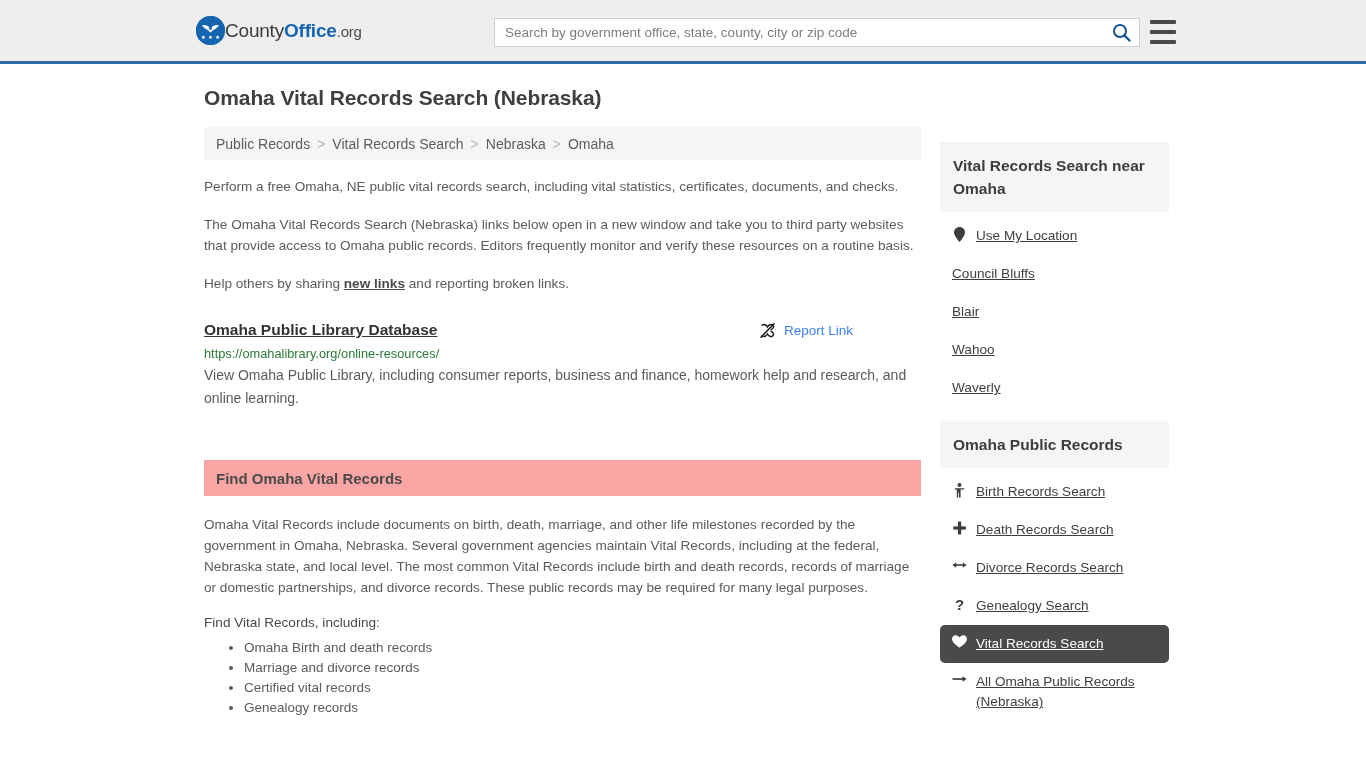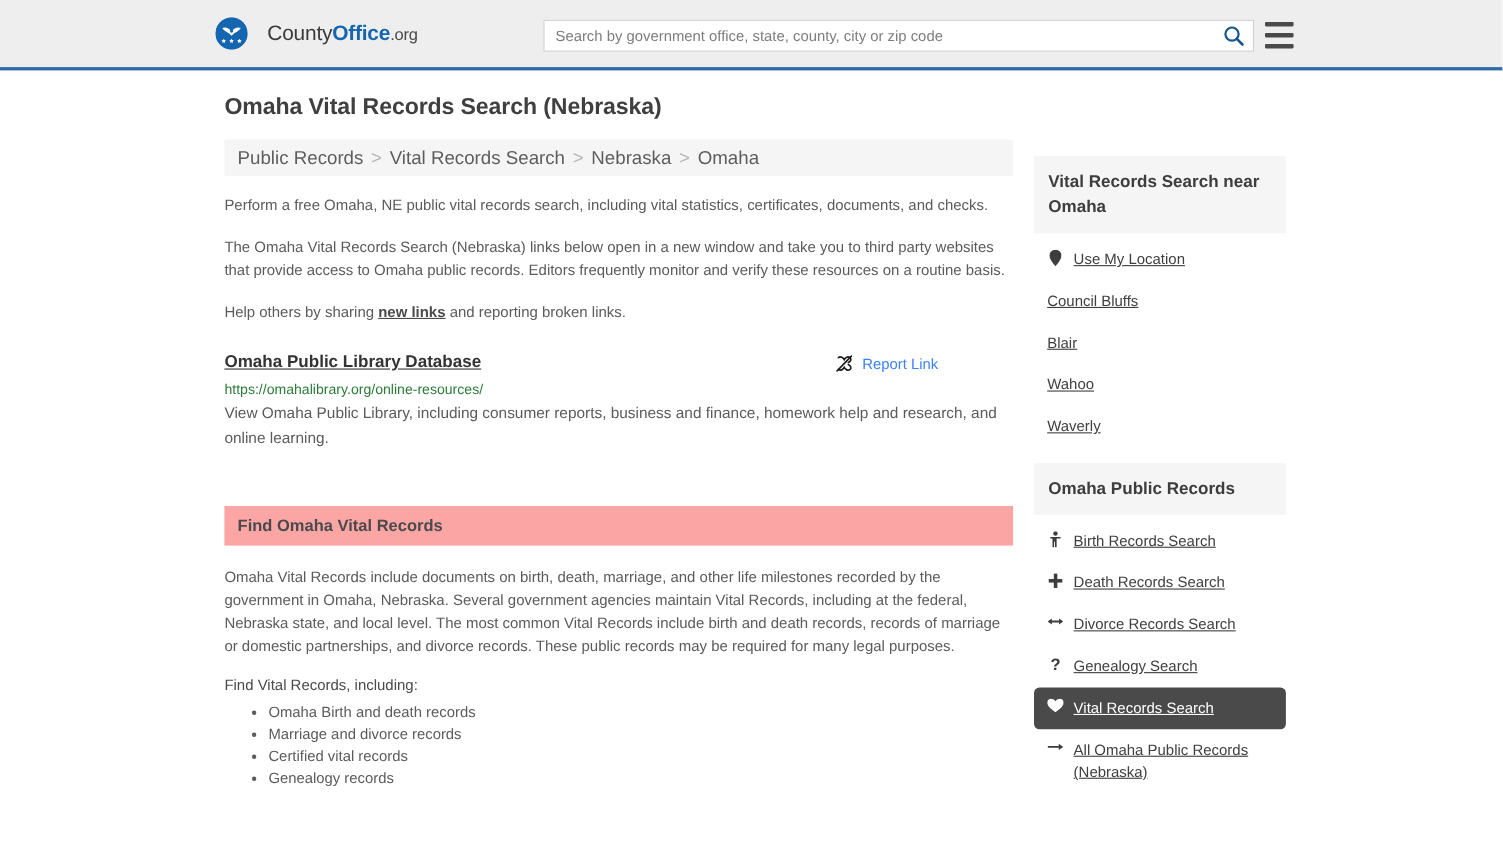--- a/index.html
+++ b/index.html
@@ -17,21 +17,21 @@
     height: 64px;
     background: #eeeeee;
     border-bottom: 3px solid #2e6da4;
     display: flex;
     align-items: center;
     position: relative;
   }
   .logo-wrap {
     display: flex;
     align-items: center;
-    gap: 18px;
+    gap: 0;
     margin-left: 196px;
     text-decoration: none;
   }
   .logo-mark {
     width: 29px; height: 29px;
     border-radius: 50%;
     background: #1565b0;
     position: relative;
     flex: none;
     display: block;
@@ -118,21 +118,21 @@
     font-weight: bold;
     letter-spacing: -0.1px;
   }
 
   .breadcrumb {
     background: #f5f5f5;
     height: 33px;
     display: flex;
     align-items: center;
     padding: 0 12px;
-    font-size: 17px;
+    font-size: 14px;
     margin-bottom: 16px;
     width: 717px;
   }
   .breadcrumb a {
     color: #5d5d5d;
     text-decoration: none;
   }
   .breadcrumb .sep {
     color: #b4b4b4;
     margin: 0 7px;

